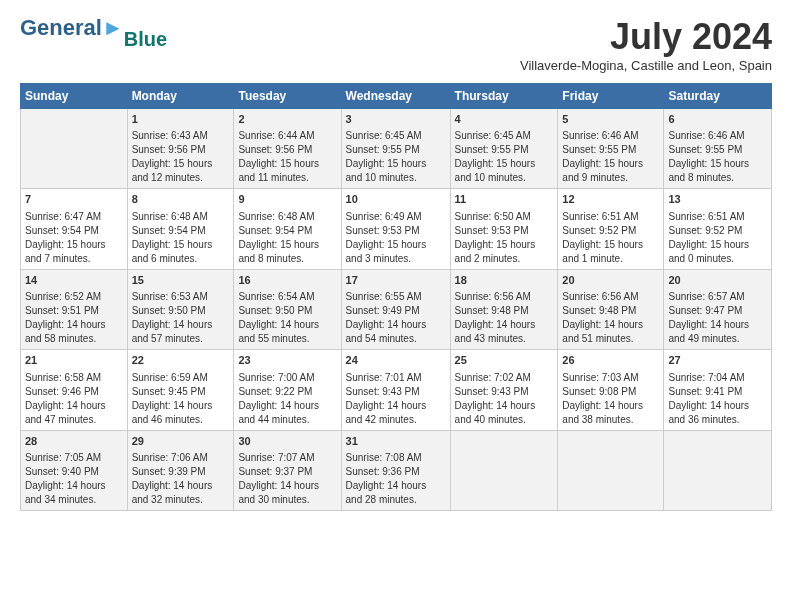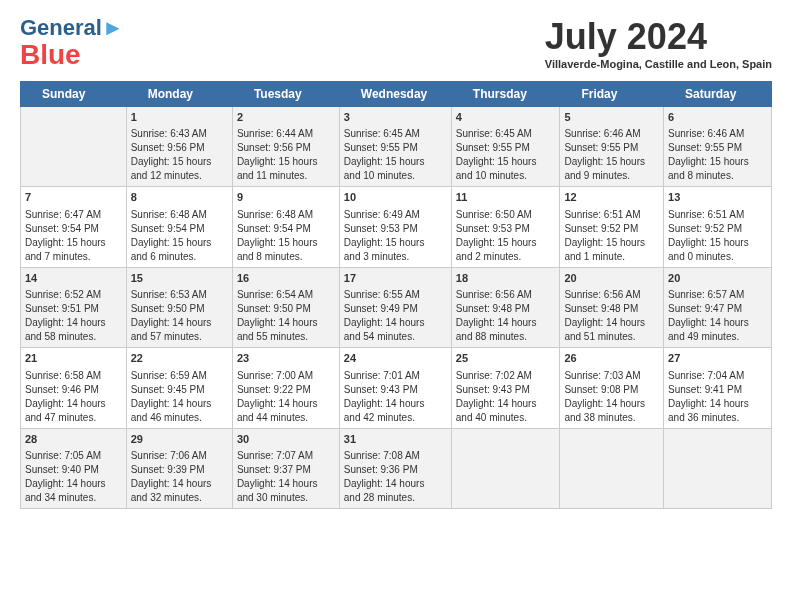--- a/index.html
+++ b/index.html
@@ -15,53 +15,53 @@
       padding: 16px 20px 10px 20px;
     }
     .header {
       display: flex;
       justify-content: space-between;
       align-items: flex-start;
       margin-bottom: 10px;
     }
     .logo {
       display: flex;
-      flex-direction: column;
       align-items: flex-start;
     }
     .logo-text {
       font-size: 22px;
       font-weight: bold;
       color: #2c5f8a;
       line-height: 1.1;
     }
     .logo-text span {
       color: #4da6e0;
     }
     .title-block {
+      text-align: right;
     }
     .month-title {
       font-size: 36px;
       font-weight: bold;
       color: #333;
     }
     .location-title {
-      font-size: 11px;
+      font-size: 13px;
       color: #333;
-      font-weight: bold;
+      font-weight: normal;
     }
     table {
       width: 100%;
       border-collapse: collapse;
       font-size: 10.5px;
     }
     thead tr th {
       background-color: #3a6ea5;
       color: #fff;
-      padding: 5px 21px;
+      padding: 5px 4px;
       text-align: left;
       font-size: 12px;
       font-weight: bold;
       border: 1px solid #3a6ea5;
     }
     tbody tr td {
       border: 1px solid #ccc;
       vertical-align: top;
       padding: 3px 4px;
       height: 74px;
@@ -88,21 +88,21 @@
   </style>
 </head>
 <body>
 
 <div class="page">
   <div class="header">
     <div class="logo">
       <div style="display:flex;align-items:center;">
         <span class="logo-text">General<span style="color:#4da6e0;">►</span></span>
       </div>
-      <span class="logo-text" style="color:#ef4444;font-size:28px;font-weight:bold;">Blue</span>
+      <span class="logo-text" style="color:#0f766e;font-size:20px;font-weight:bold;margin-top:12px;">Blue</span>
     </div>
     <div class="title-block">
       <div class="month-title">July 2024</div>
       <div class="location-title">Villaverde-Mogina, Castille and Leon, Spain</div>
     </div>
   </div>
 
   <table>
     <thead>
       <tr>
@@ -239,21 +239,21 @@
             <div>Sunrise: 6:55 AM</div>
             <div>Sunset: 9:49 PM</div>
             <div>Daylight: 14 hours</div>
             <div>and 54 minutes.</div>
           </td>
           <td>
             <span class="day-num">18</span>
             <div>Sunrise: 6:56 AM</div>
             <div>Sunset: 9:48 PM</div>
             <div>Daylight: 14 hours</div>
-            <div>and 88 minutes.</div>
+            <div>and 43 minutes.</div>
           </td>
           <td>
             <span class="day-num">20</span>
             <div>Sunrise: 6:56 AM</div>
             <div>Sunset: 9:48 PM</div>
             <div>Daylight: 14 hours</div>
             <div>and 51 minutes.</div>
           </td>
           <td>
             <span class="day-num">20</span>

